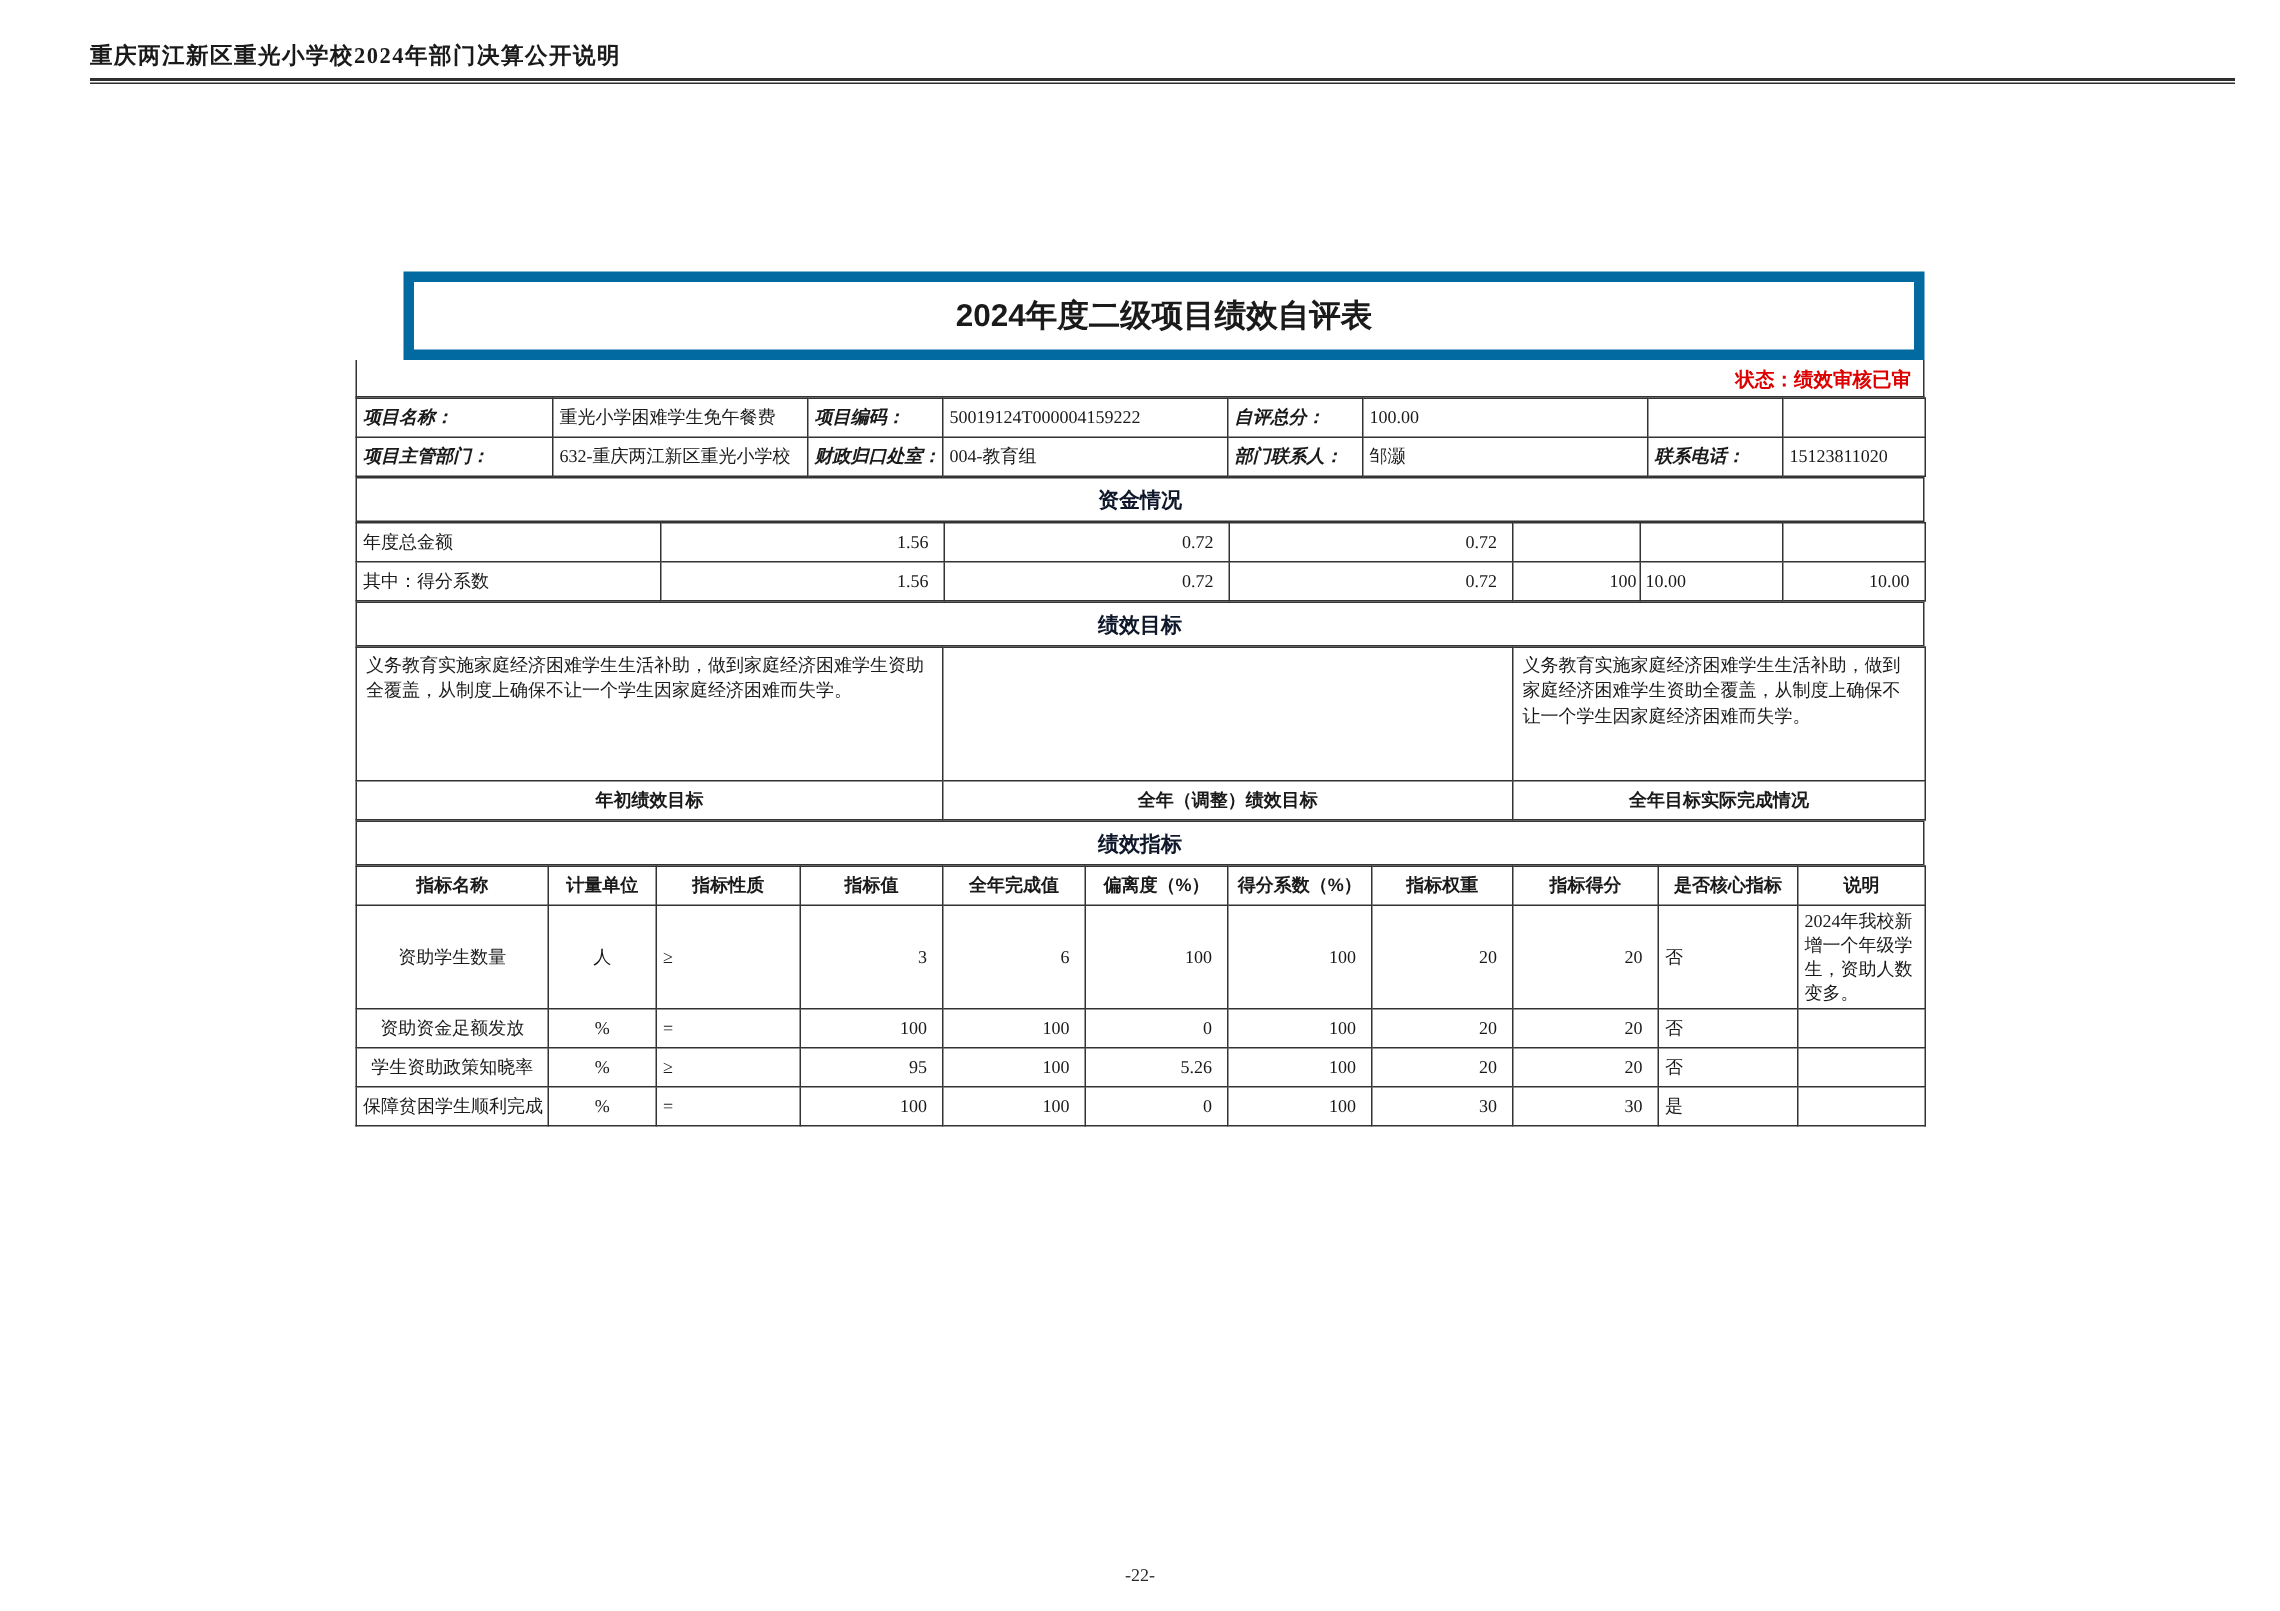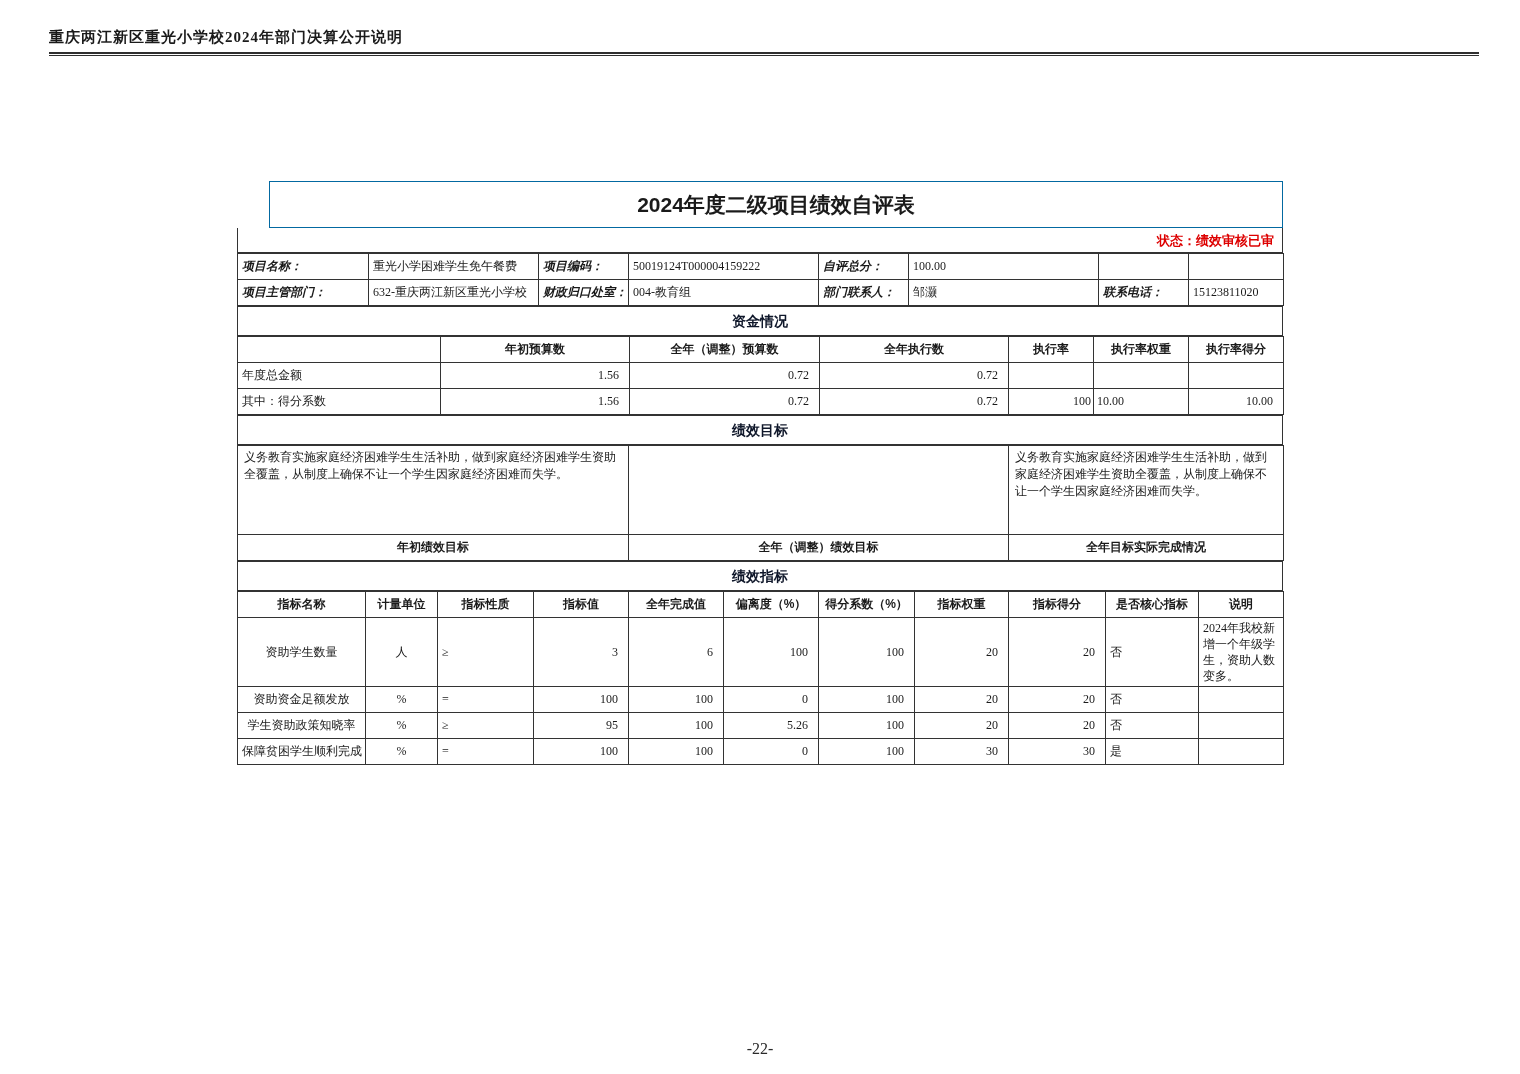--- a/index.html
+++ b/index.html
@@ -1,30 +1,30 @@
 <!DOCTYPE html>
 <html><head>
 <meta charset="utf-8">
 <style>
   html,body { margin:0; padding:0; background:#ffffff; }
   .page {
     position:relative; width:1520px; height:1074px; background:#ffffff;
     font-family:"Liberation Serif","DejaVu Serif",serif; color:#1a1a1a;
   }
   
-  .doc-header { position:absolute; left:49px; top:28px; width:1430px; }
+  .doc-header { position:absolute; left:60px; top:28px; width:1430px; }
   .doc-header-title { font-size:15px; font-weight:bold; letter-spacing:1px; }
   .header-rule { margin-top:5px; height:1px; border-top:2px solid #2f2f2f; border-bottom:1px solid #2f2f2f; }
 
   
   .report { position:absolute; left:237px; top:181px; width:1046px; font-size:12px; }
   .sans { font-family:"Liberation Sans","DejaVu Sans",sans-serif; }
 
   .title-row {
-    border:1px solid #0369a1; height:45px; line-height:45px; text-align:center;
+    border:7px solid #0369a1; height:45px; line-height:45px; text-align:center;
     font-size:21px; font-weight:bold;margin-left:32px;
   }
   .status-row {
     border:1px solid #333; border-top:none; height:25px; line-height:25px;
     text-align:right; padding-right:8px; box-sizing:border-box;
     color:#dd0000; font-weight:bold; font-size:13px;
   }
   .section-row {
     border:1px solid #333; height:28px; line-height:28px; text-align:center;
     color:#0f172a; font-weight:bold; font-size:14px;
@@ -46,21 +46,21 @@
     line-height:17px; height:89px !important; white-space:normal !important;
   }
   .note-cell {
     vertical-align:top !important; text-align:left; padding:2px 4px !important;
     line-height:16px; white-space:normal !important;margin-top:32px;
   }
   .tall td { height:62px; }
 
   .page-num {
     position:absolute; left:0; right:0; bottom:16px; text-align:center;
-    font-size:16px; color:#2a2a2a;
+    font-size:12px; color:#2a2a2a;
   }
 </style>
 </head>
 <body>
 
 <div class="page">
 
   <div class="doc-header">
     <div class="doc-header-title">重庆两江新区重光小学校2024年部门决算公开说明</div>
     <div class="header-rule"></div>
@@ -111,29 +111,20 @@
       <colgroup>
         <col style="width:203px">
           <col style="width:189px">
           <col style="width:190px">
           <col style="width:189px">
         <col style="width:85px">
           <col style="width:95px">
           <col style="width:95px">
       </colgroup>
       <tbody>
-          <tr>
-        <td></td>
-        <td class="hdr sans">年初预算数</td>
-        <td class="hdr sans">全年（调整）预算数</td>
-        <td class="hdr sans">全年执行数</td>
-        <td class="hdr sans">执行率</td>
-        <td class="hdr sans">执行率权重</td>
-        <td class="hdr sans">执行率得分</td>
-      </tr>
       <tr>
         <td class="val">年度总金额</td>
         <td class="num">1.56</td>
         <td class="num">0.72</td>
         <td class="num">0.72</td>
         <td class="rate"></td>
         <td class="wt"></td>
         <td class="num"></td>
       </tr>
       <tr>

